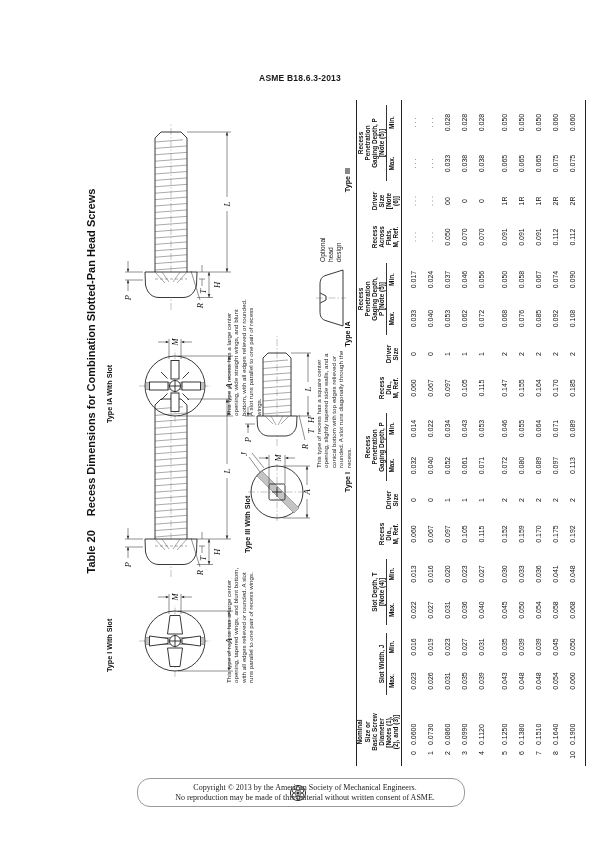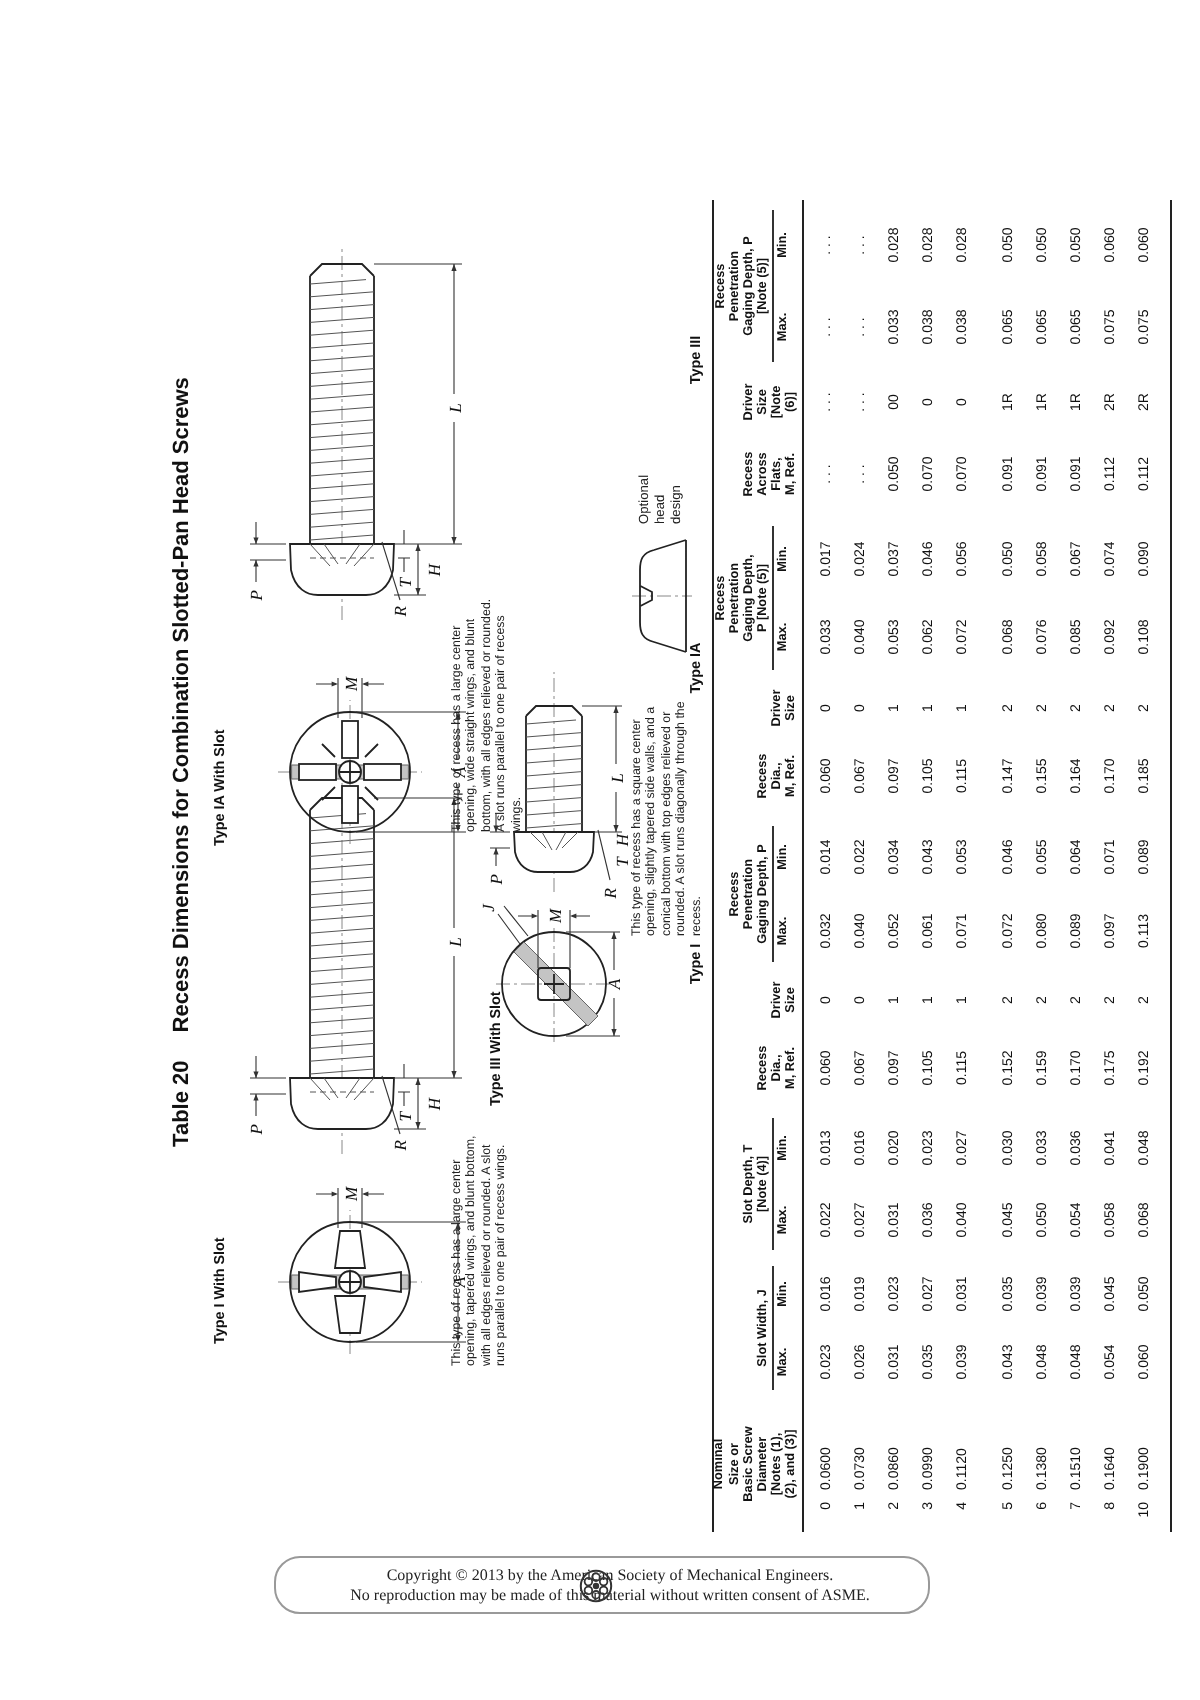--- a/index.html
+++ b/index.html
@@ -41,20 +41,21 @@
   .copy-box{position:absolute;left:137px;top:778px;width:326px;height:27px;border:1px solid #999;
         border-radius:13px;display:flex;align-items:center;justify-content:center;}
   .copy-lines{flex:1;text-align:center;font:8px/10px "Liberation Serif",serif;color:#222;padding-left:8px;}
   .seal{width:18px;height:18px;margin-right:7px;flex:0 0 auto;}
 </style>
 </head>
 <body>
 
 <div class="page">
 
+  <div class="doc-header">ASME B18.6.3-2013</div>
 
   <div class="landscape">
 
     <div class="tbl-title">
       <span>Table 20</span><span class="sp"></span><span>Recess Dimensions for Combination Slotted-Pan Head Screws</span>
     </div>
 
     <div class="fig-label" style="left:96px;top:20px">Type I With Slot</div>
 
     <svg class="face" style="left:70px;top:26px" width="130" height="132" viewBox="0 0 130 132">

